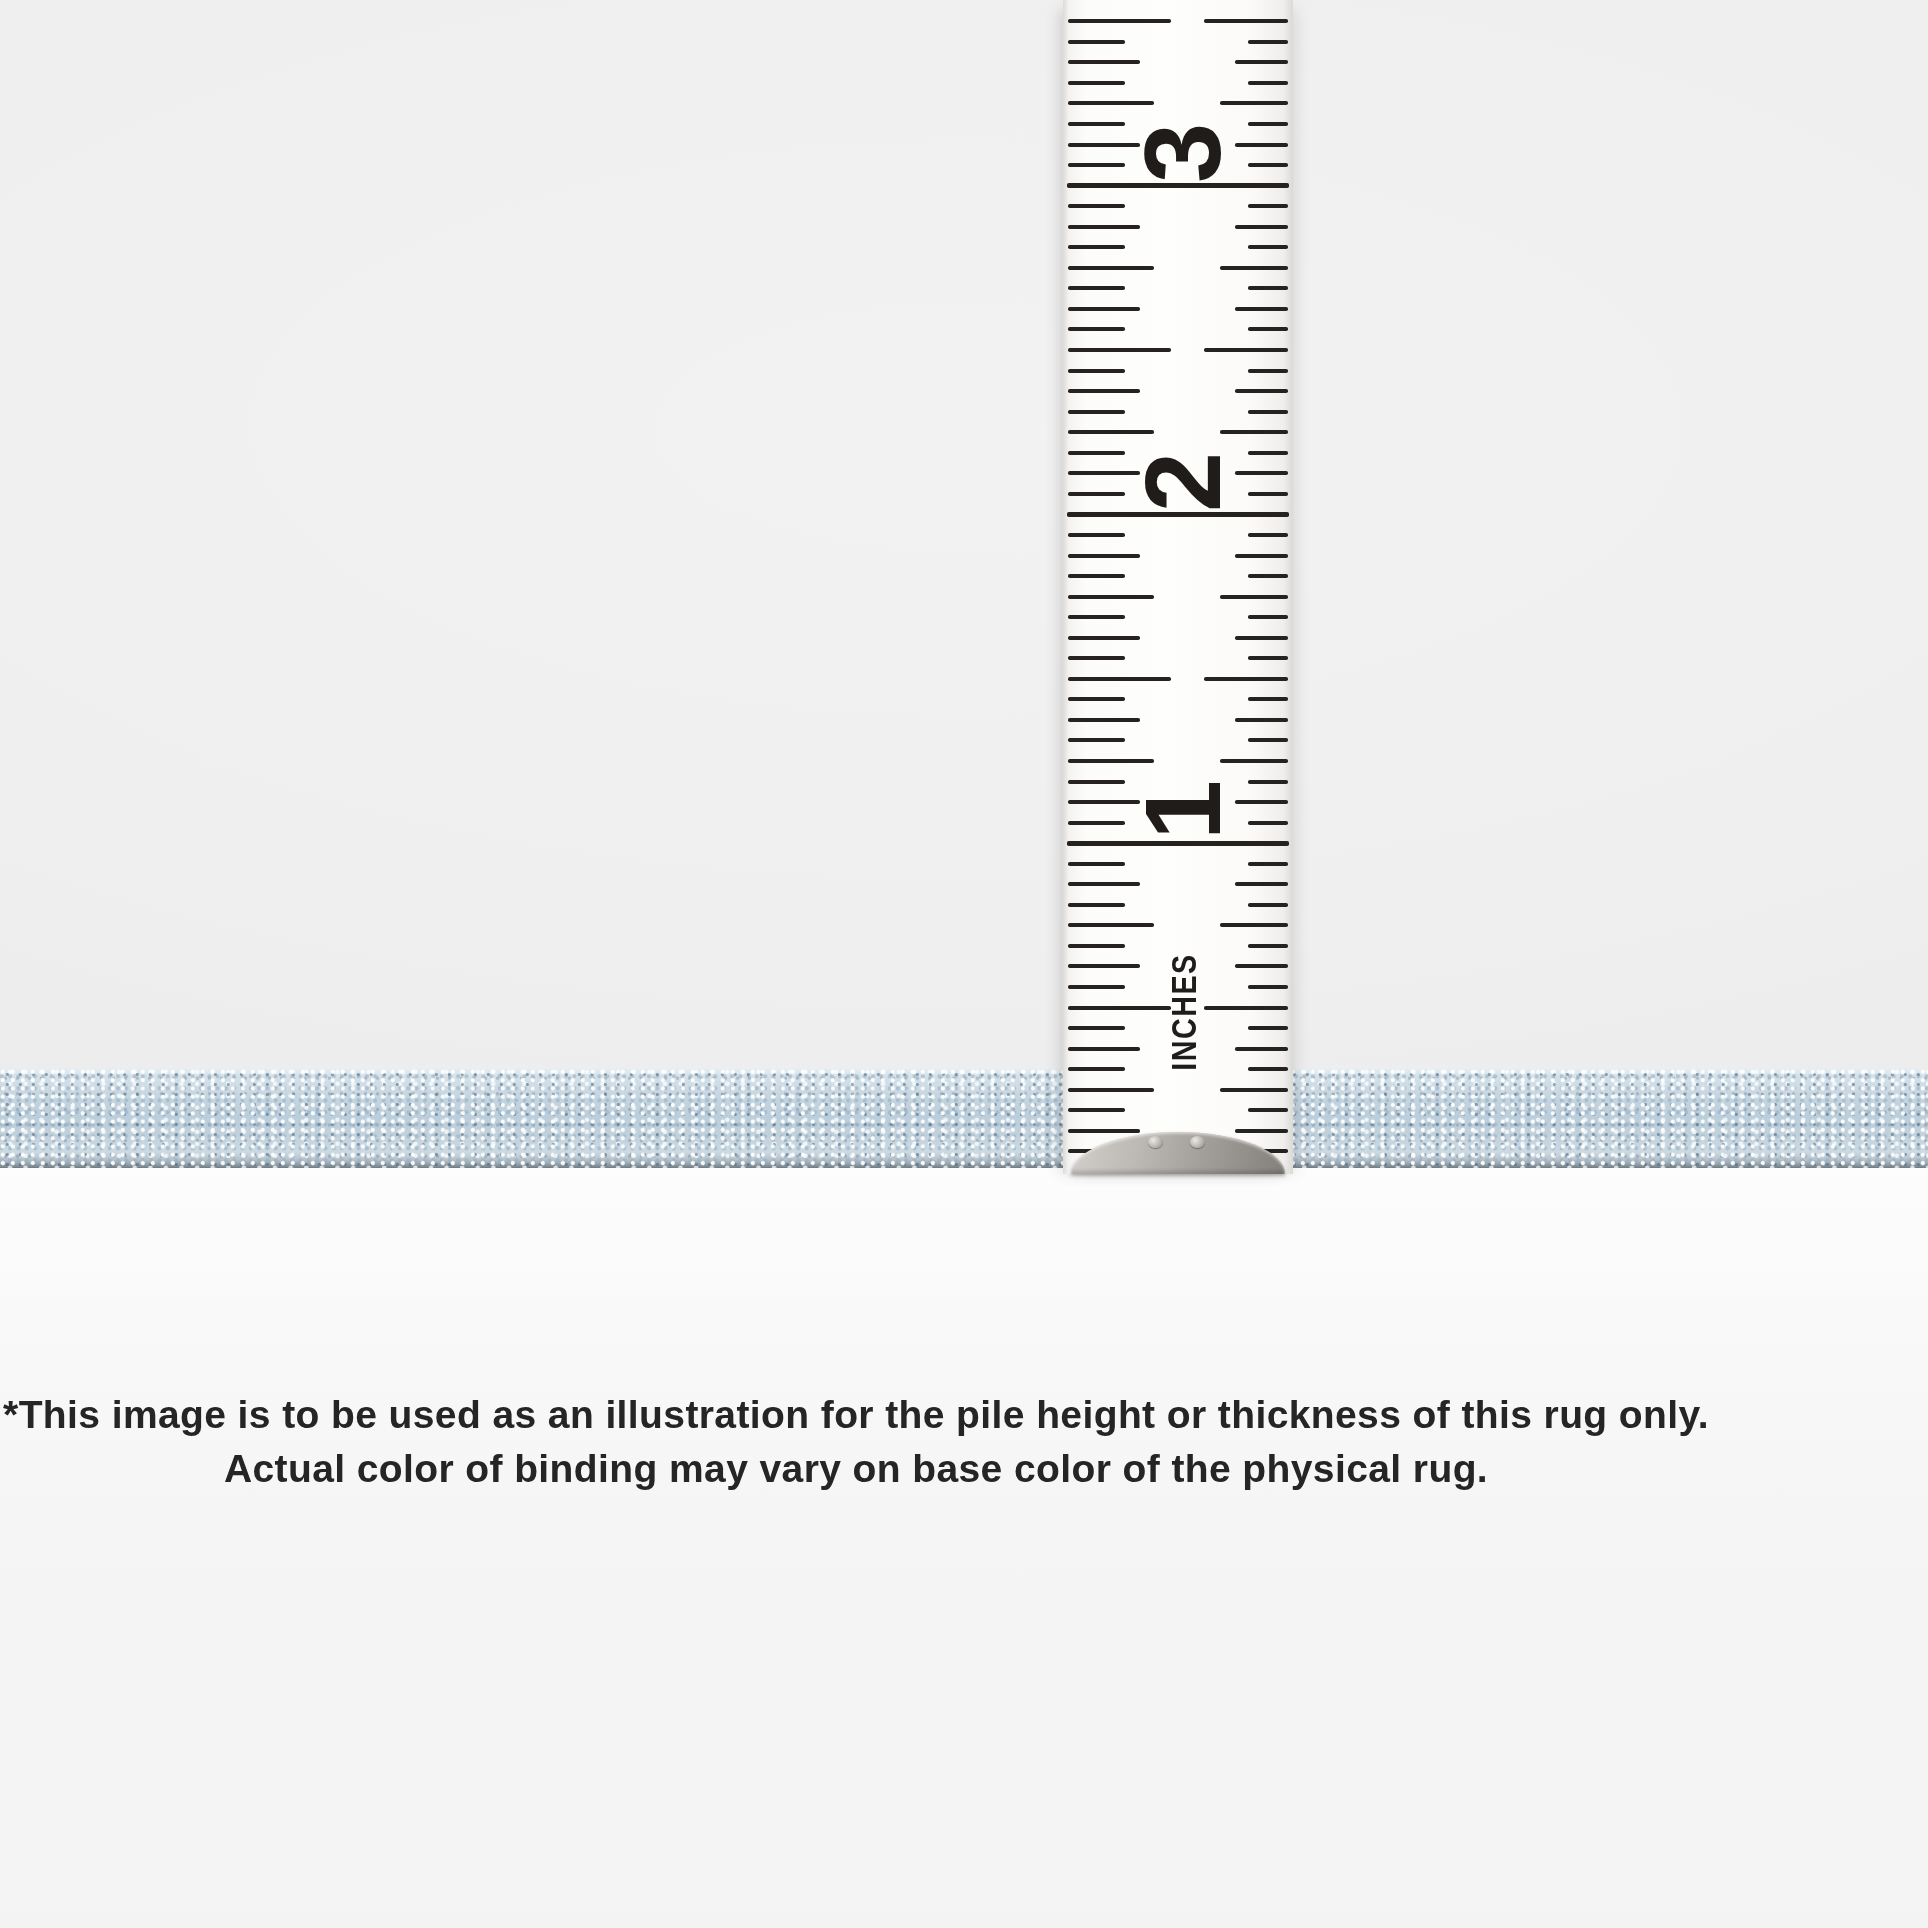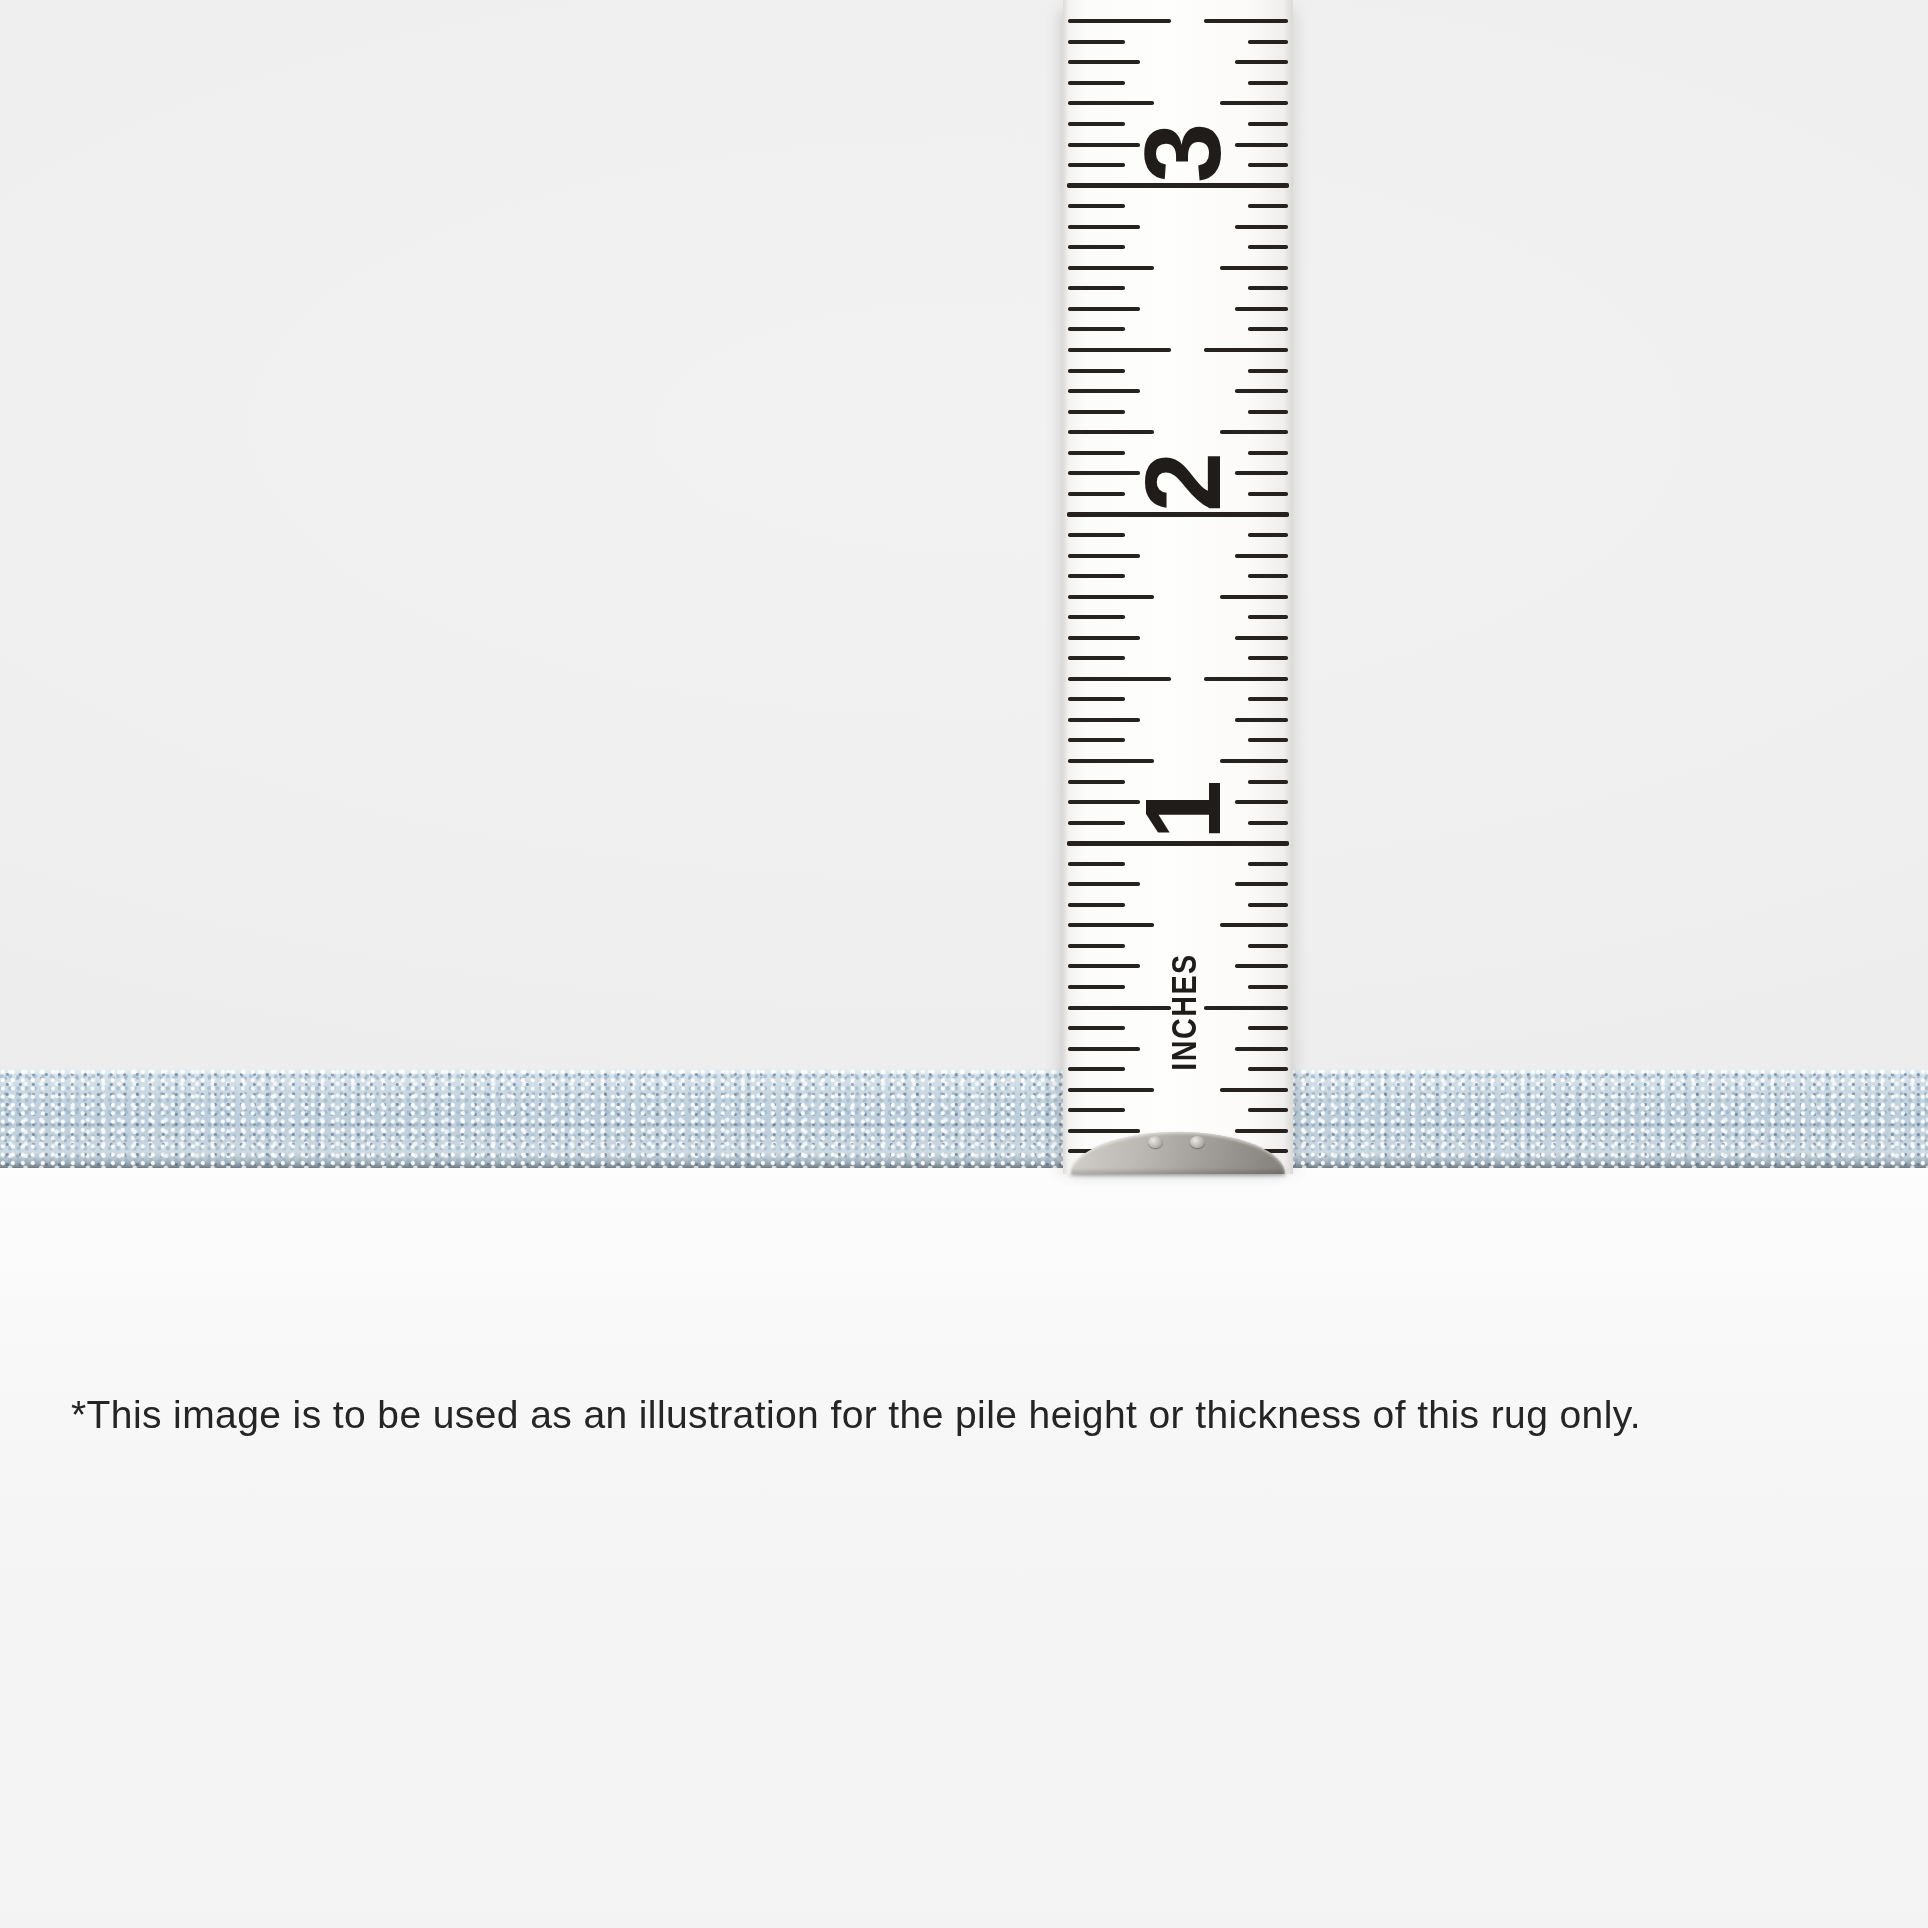--- a/index.html
+++ b/index.html
@@ -125,21 +125,21 @@
   .rivet.r1 { left: 77px;  top: 3.7px; }
   .rivet.r2 { left: 119px; top: 3.7px; }
   
   .disclaimer {
     position: absolute;
     left: 0; top: 1388px;
     width: 1712px;
     text-align: center;
     color: #252525;
     font-size: 39px;
-    font-weight: 400;
+    font-weight: 700;
     letter-spacing: 0.4px;
     line-height: 54px;
   }
   .disclaimer p { margin: 0; }
 </style>
 </head>
 <body>
 
 <div class="scene">
 
@@ -277,16 +277,17 @@
     </div>
 
     <div class="cap">
       <span class="rivet r1"></span>
       <span class="rivet r2"></span>
     </div>
   </div>
 
   <div class="disclaimer">
     <p>*This image is to be used as an illustration for the pile height or thickness of this rug only.</p>
+    <p>Actual color of binding may vary on base color of the physical rug.</p>
   </div>
 
 </div>
 
 
 </body></html>

